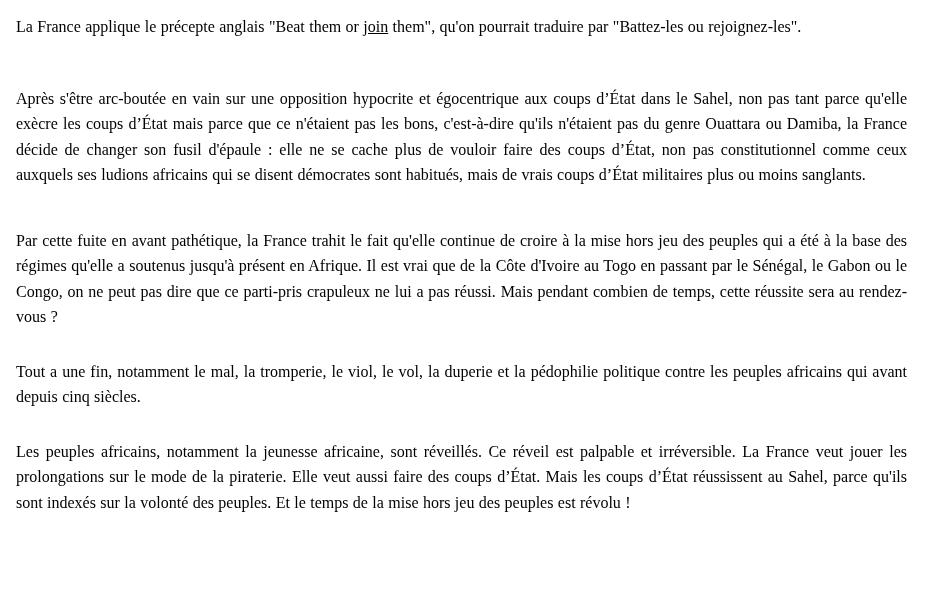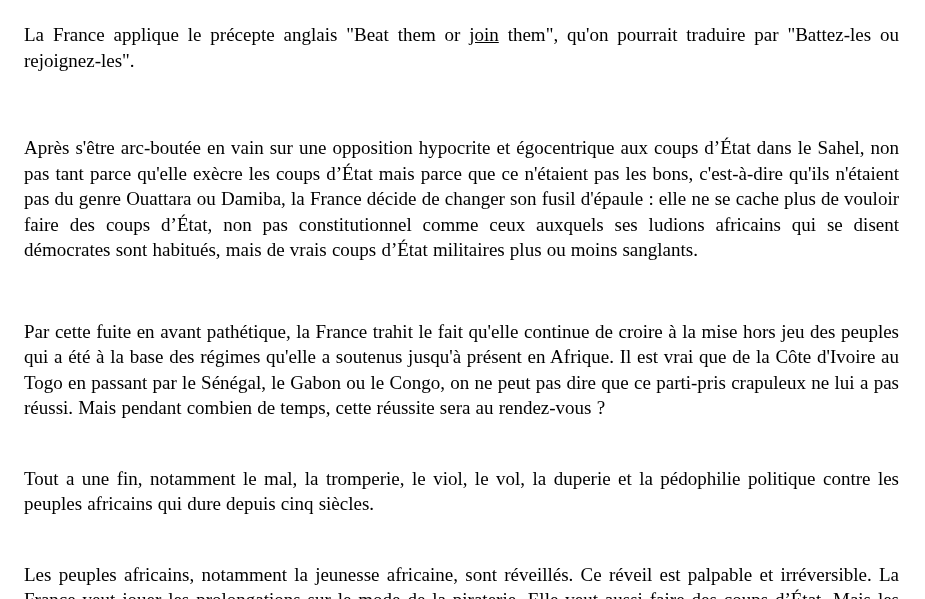--- a/index.html
+++ b/index.html
@@ -13,24 +13,24 @@
     overflow: hidden;
     font-family: "Liberation Serif", "DejaVu Serif", serif;
     color: #000000;
   }
   .doc {
     width: 925px;
     box-sizing: border-box;
     padding: 6px 10px 0 8px;
   }
   .para {
-    font-size: 19px;
+    font-size: 16px;
     line-height: 25.5px;
     text-align: justify;
-    margin: 16px;
+    margin: 8px;
     word-spacing: 0.4px;
   }
   .gap-large { height: 30px; }
   .gap-medium { height: 24px; }
   .gap-small { height: 13px; }
   .underline-word {
     text-decoration: underline;
   }
 </style>
 </head>
@@ -45,19 +45,19 @@
   <div class="gap-large"></div>
 
   <p class="para">Après s'être arc-boutée en vain sur une opposition hypocrite et égocentrique aux coups d’État dans le Sahel, non pas tant parce qu'elle exècre les coups d’État mais parce que ce n'étaient pas les bons, c'est-à-dire qu'ils n'étaient pas du genre Ouattara ou Damiba, la France décide de changer son fusil d'épaule : elle ne se cache plus de vouloir faire des coups d’État, non pas constitutionnel comme ceux auxquels ses ludions africains qui se disent démocrates sont habitués, mais de vrais coups d’État militaires plus ou moins sanglants.</p>
 
   <div class="gap-medium"></div>
 
   <p class="para">Par cette fuite en avant pathétique, la France trahit le fait qu'elle continue de croire à la mise hors jeu des peuples qui a été à la base des régimes qu'elle a soutenus jusqu'à présent en Afrique. Il est vrai que de la Côte d'Ivoire au Togo en passant par le Sénégal, le Gabon ou le Congo, on ne peut pas dire que ce parti-pris crapuleux ne lui a pas réussi. Mais pendant combien de temps, cette réussite sera au rendez-vous ?</p>
 
   <div class="gap-small"></div>
 
-  <p class="para">Tout a une fin, notamment le mal, la tromperie, le viol, le vol, la duperie et la pédophilie politique contre les peuples africains qui dure depuis cinq siècles.</p>
+  <p class="para">Tout a une fin, notamment le mal, la tromperie, le viol, le vol, la duperie et la pédophilie politique contre les peuples africains qui avant depuis cinq siècles.</p>
 
   <div class="gap-small"></div>
 
   <p class="para">Les peuples africains, notamment la jeunesse africaine, sont réveillés. Ce réveil est palpable et irréversible. La France veut jouer les prolongations sur le mode de la piraterie. Elle veut aussi faire des coups d’État. Mais les coups d’État réussissent au Sahel, parce qu'ils sont indexés sur la volonté des peuples. Et le temps de la mise hors jeu des peuples est révolu !</p>
 
 </div>
 
 </body></html>

